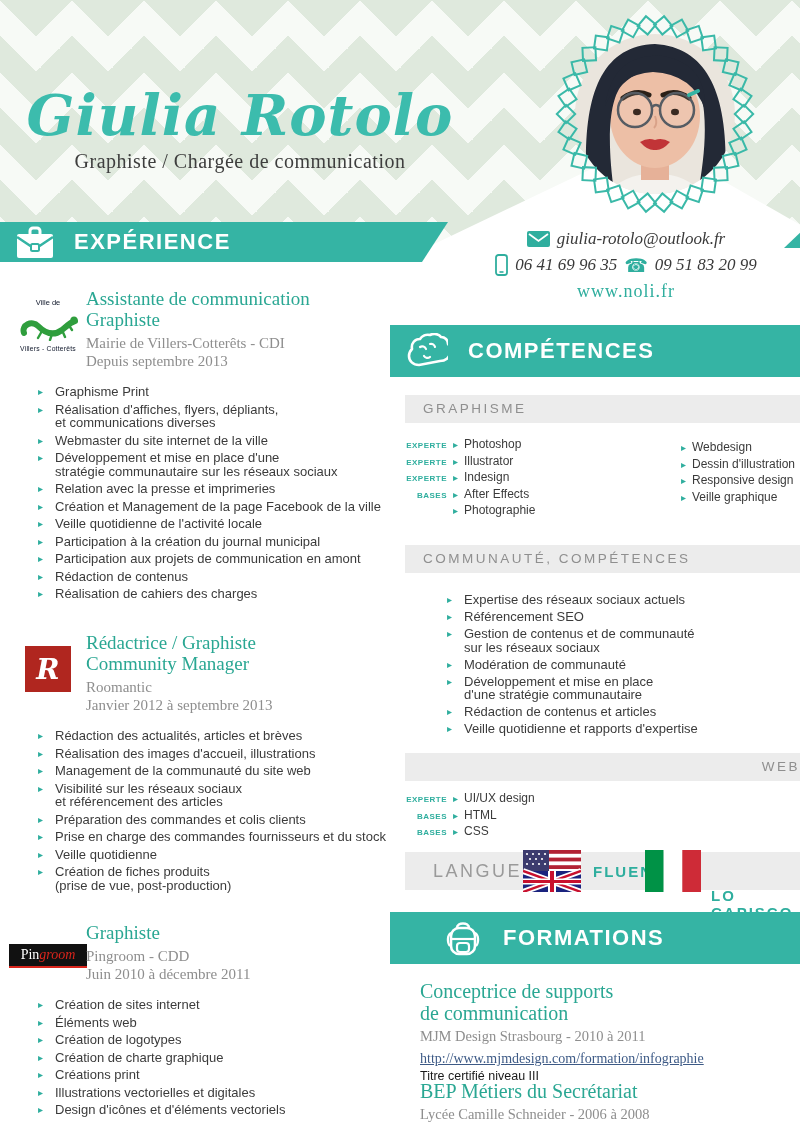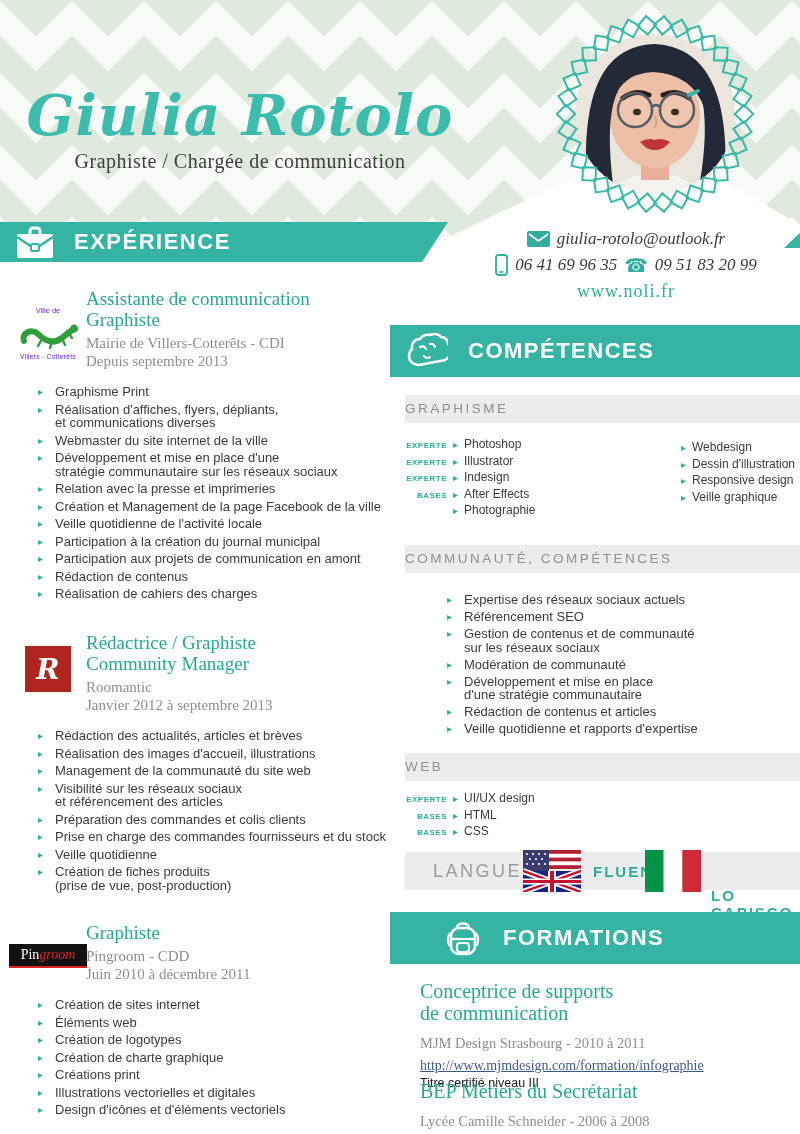--- a/index.html
+++ b/index.html
@@ -39,21 +39,21 @@
   .tel-glyph{font-family:"DejaVu Sans",sans-serif;font-style:normal;color:#2fae9e;font-size:19px;}
   .web-line a{font-style:normal;color:#2fae9e;font-size:18px;letter-spacing:1px;
       cursor:pointer;}
 
   
   .left-col{position:absolute;left:0;top:286px;width:458px;height:848px;}
   .job{position:absolute;left:0;width:458px;}
   .job-head{display:flex;}
   .logo-box{width:64px;margin-left:16px;flex:none;display:flex;flex-direction:column;
       align-items:center;justify-content:flex-start;}
-  .logo-villers{margin-top:20px;width:64px;text-align:center;color:#6d28d9;}
+  .logo-villers{margin-top:12px;width:64px;text-align:center;color:#0f172a;}
   .lv-top{font-size:7.5px;display:block;}
   .lv-bottom{font-size:6.8px;display:block;letter-spacing:.2px;}
   .logo-roomantic{margin-top:16px;width:46px;height:46px;background:#b0261f;color:#fff;
       display:flex;align-items:center;justify-content:center;
       font-family:"DejaVu Serif",serif;font-style:italic;font-weight:bold;font-size:28px;}
   .logo-pingroom{margin-top:24px;width:78px;height:22px;background:#111;border-bottom:2.5px solid #d9251c;
       display:flex;align-items:center;justify-content:center;font-family:"Liberation Serif",serif;font-size:14px;}
   .pg1{color:#fff;}
   .pg2{color:#d9251c;font-style:italic;}
   .job-titles{margin-left:6px;margin-top:2px;}
@@ -68,21 +68,21 @@
       font-family:"DejaVu Sans",sans-serif;}
 
   
   .right-col{position:absolute;left:390px;top:325px;width:410px;height:809px;}
   .banner{position:absolute;left:0;width:410px;height:52px;background:#35b4a4;
       display:flex;align-items:center;color:#fff;}
   .banner svg{margin-left:16px;flex:none;}
   #banner-competences{top:0;}
   #banner-formations{top:587px;padding-left:37px;}
   .g-bar{position:absolute;left:15px;right:0;height:28px;background:#ececec;color:#8f8f8f;
-      font-size:13.5px;letter-spacing:2.5px;line-height:28px;}
+      font-size:13.5px;letter-spacing:2.5px;line-height:28px;padding-left:18px;}
   .g-content{position:absolute;left:0;right:0;}
   .skill-row{display:flex;align-items:baseline;margin-bottom:2.5px;}
   .level{width:57px;flex:none;text-align:right;padding-right:6px;font-size:8px;font-weight:bold;
       color:#2fae9e;letter-spacing:.5px;}
   .s-arr{width:11px;flex:none;color:#2fae9e;font-size:10px;font-family:"DejaVu Sans",sans-serif;}
   .s-name{font-size:12px;color:#3b3b3b;}
   .col2{position:absolute;left:228px;top:3px;}
   .cbullets{list-style:none;margin:0 0 0 57px;padding:0;}
   .cbullets li{position:relative;padding-left:17px;margin-bottom:3.5px;font-size:13px;
       line-height:13.5px;color:#3b3b3b;white-space:pre-line;}
@@ -94,21 +94,21 @@
   .flag-en{left:118px;}
   .flag-it{left:240px;}
   .lang-level{position:absolute;top:11px;font-size:15px;font-weight:bold;letter-spacing:2px;color:#2fae9e;}
   .lang-level.en{left:188px;}
   .lang-level.it{left:306px;margin-top:24px;}
 
   
   #formations-body{position:absolute;left:30px;right:0;top:655px;}
   .f-item{position:absolute;left:0;right:0;}
   .f-title{font-family:"Liberation Serif",serif;font-size:20px;line-height:22px;color:#2aa793;white-space:pre-line;}
-  .f-school{font-family:"Liberation Serif",serif;font-size:14.5px;color:#8e8e8e;margin-top:11px;}
+  .f-school{font-family:"Liberation Serif",serif;font-size:14.5px;color:#8e8e8e;margin-top:4px;}
   .f-link{display:inline-block;font-family:"Liberation Serif",serif;font-size:14px;color:#3d5a86;
       text-decoration:underline;margin-top:6px;cursor:pointer;}
   .f-note{font-size:12.5px;color:#1a1a1a;margin-top:2px;}
 </style>
 </head>
 <body>
 
 <div class="page">
 
   <header class="header">
@@ -370,21 +370,21 @@
             <li><span class="arr">▸</span><span>Référencement SEO</span></li>
             <li><span class="arr">▸</span><span>Gestion de contenus et de communauté
 sur les réseaux sociaux</span></li>
             <li><span class="arr">▸</span><span>Modération de communauté</span></li>
             <li><span class="arr">▸</span><span>Développement et mise en place
 d'une stratégie communautaire</span></li>
             <li><span class="arr">▸</span><span>Rédaction de contenus et articles</span></li>
             <li><span class="arr">▸</span><span>Veille quotidienne et rapports d'expertise</span></li>
           </ul>
         </div>
-        <div class="g-bar" style="top: 428px;">WEB</div>
+        <div class="g-bar" style="top: 428px; text-align: right;">WEB</div>
         <div class="g-content" style="top: 466px;">
           <div class="skill-row">
             <span class="level">EXPERTE</span>
             <span class="s-arr">▸</span>
             <span class="s-name">UI/UX design</span>
           </div>
           <div class="skill-row">
             <span class="level">BASES</span>
             <span class="s-arr">▸</span>
             <span class="s-name">HTML</span>

